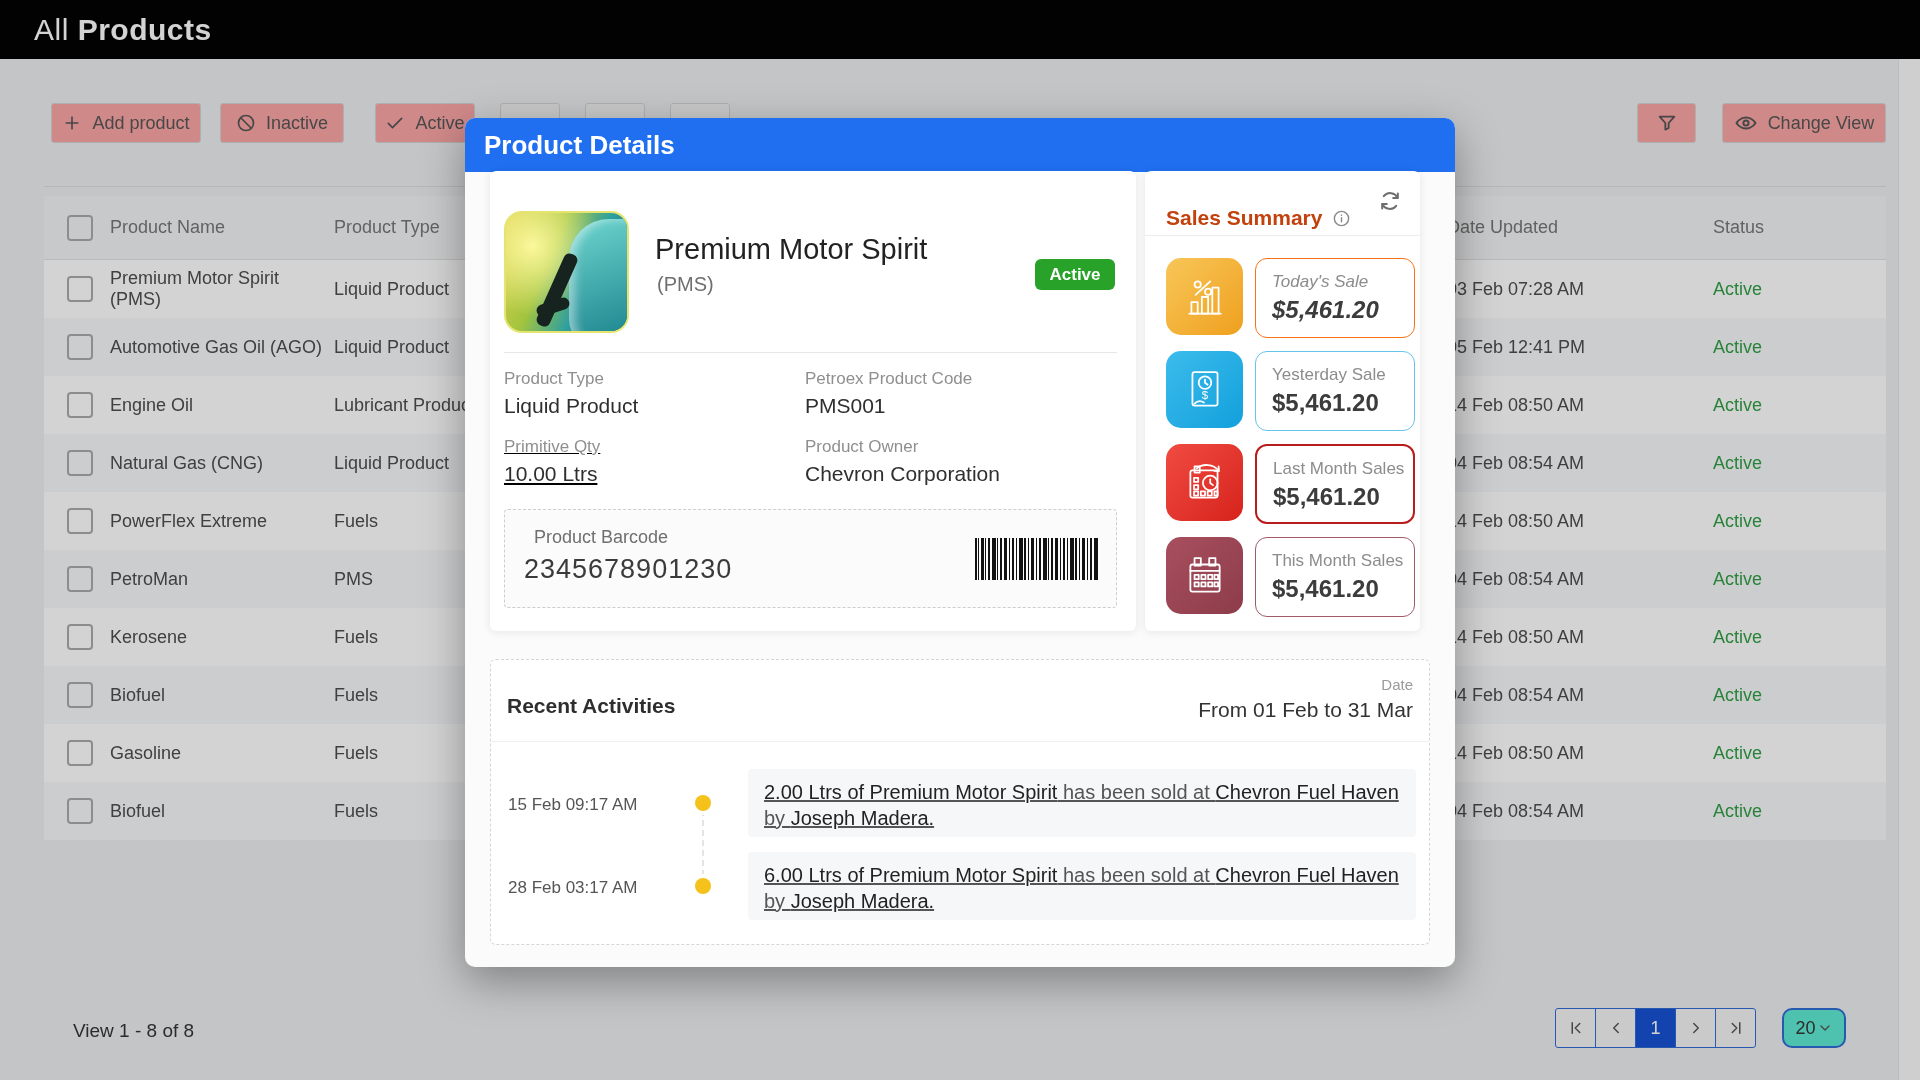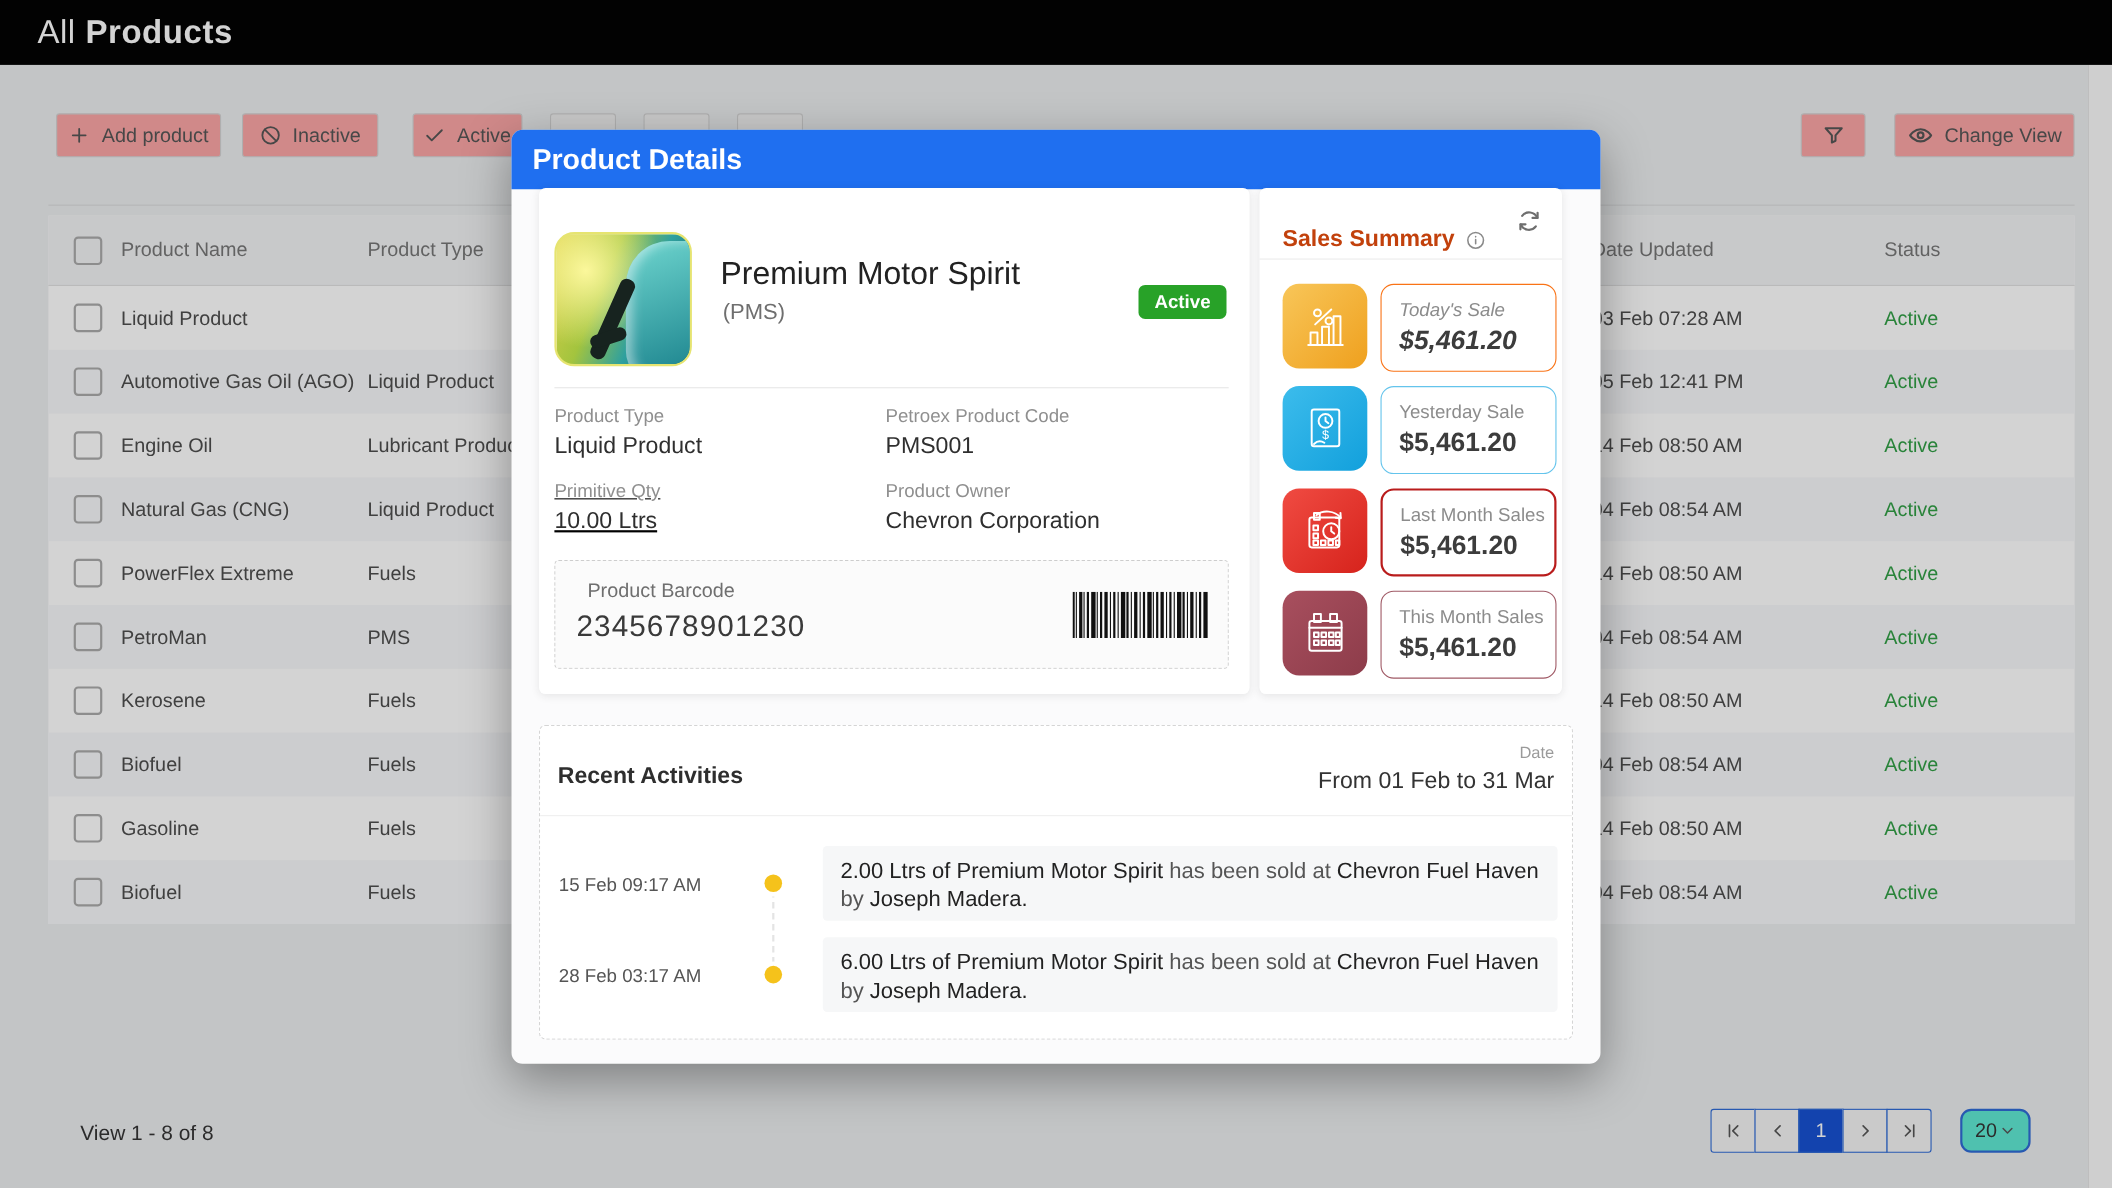--- a/index.html
+++ b/index.html
@@ -95,21 +95,21 @@
   .b1 { border:1px solid #f97316;font-style:italic; } .b2 { border:1px solid #64c4ec; } .b3 { border:2px solid #b91c1c; } .b4 { border:1px solid #a05a66; }
 
   
   .ra-title { position:absolute; left:16px; top:34px; font-size:21px; font-weight:600; color:#2e2e2e; }
   .ra-datelab { position:absolute; right:16px; top:16px; font-size:15px; color:#9a9a9a; }
   .ra-range { position:absolute; right:16px; top:38px; font-size:21px; color:#333; font-weight:500; }
   .ra-divider { position:absolute; left:0; top:81px; width:938px; height:1px; background:#efefef; }
   .act-time { position:absolute; left:17px; width:190px; font-size:17px; color:#555; }
   .dot { position:absolute; left:204px; width:16px; height:16px; border-radius:50%; background:#f5c21b; box-shadow:0 0 0 4px #fff; z-index:2; }
   .timeline { position:absolute; left:211px; top:150px; height:86px; border-left:2px dashed #e4e4e4; z-index:1; }
-  .act-card { position:absolute; left:257px; width:668px; height:68px; background:#f6f7f8; border-radius:4px; padding:10px 16px; font-size:20px; line-height:26px; color:#555; }
+  .act-card { position:absolute; left:257px; width:668px; height:68px; background:#f6f7f8; border-radius:4px; padding:10px 16px; font-size:20px; line-height:26px; color:#555;text-decoration:underline; }
   .act-card .hl { color:#222; font-weight:500; }
 
   .ic { stroke:#555; stroke-width:2; fill:none; stroke-linecap:round; stroke-linejoin:round; }
   .icw { stroke:#fff; stroke-width:1.7; fill:none; stroke-linecap:round; stroke-linejoin:round; }
 </style>
 </head>
 <body>
 
 <div class="page">
   <header class="topbar">
@@ -161,20 +161,21 @@
         </div>
       <div class="c-name">Product Name</div>
       <div class="c-type">Product Type</div>
       <div class="c-date">Date Updated</div>
       <div class="c-status">Status</div>
     </div>
     <div class="trow">
       <div class="c-check">
           <div class="checkbox"></div>
         </div>
+      <div class="c-name">Premium Motor Spirit (PMS)</div>
       <div class="c-type">Liquid Product</div>
       <div class="c-date">03 Feb 07:28 AM</div>
       <div class="c-status">Active</div>
     </div>
     <div class="trow">
       <div class="c-check">
           <div class="checkbox"></div>
         </div>
       <div class="c-name">Automotive Gas Oil (AGO)</div>
       <div class="c-type">Liquid Product</div>

